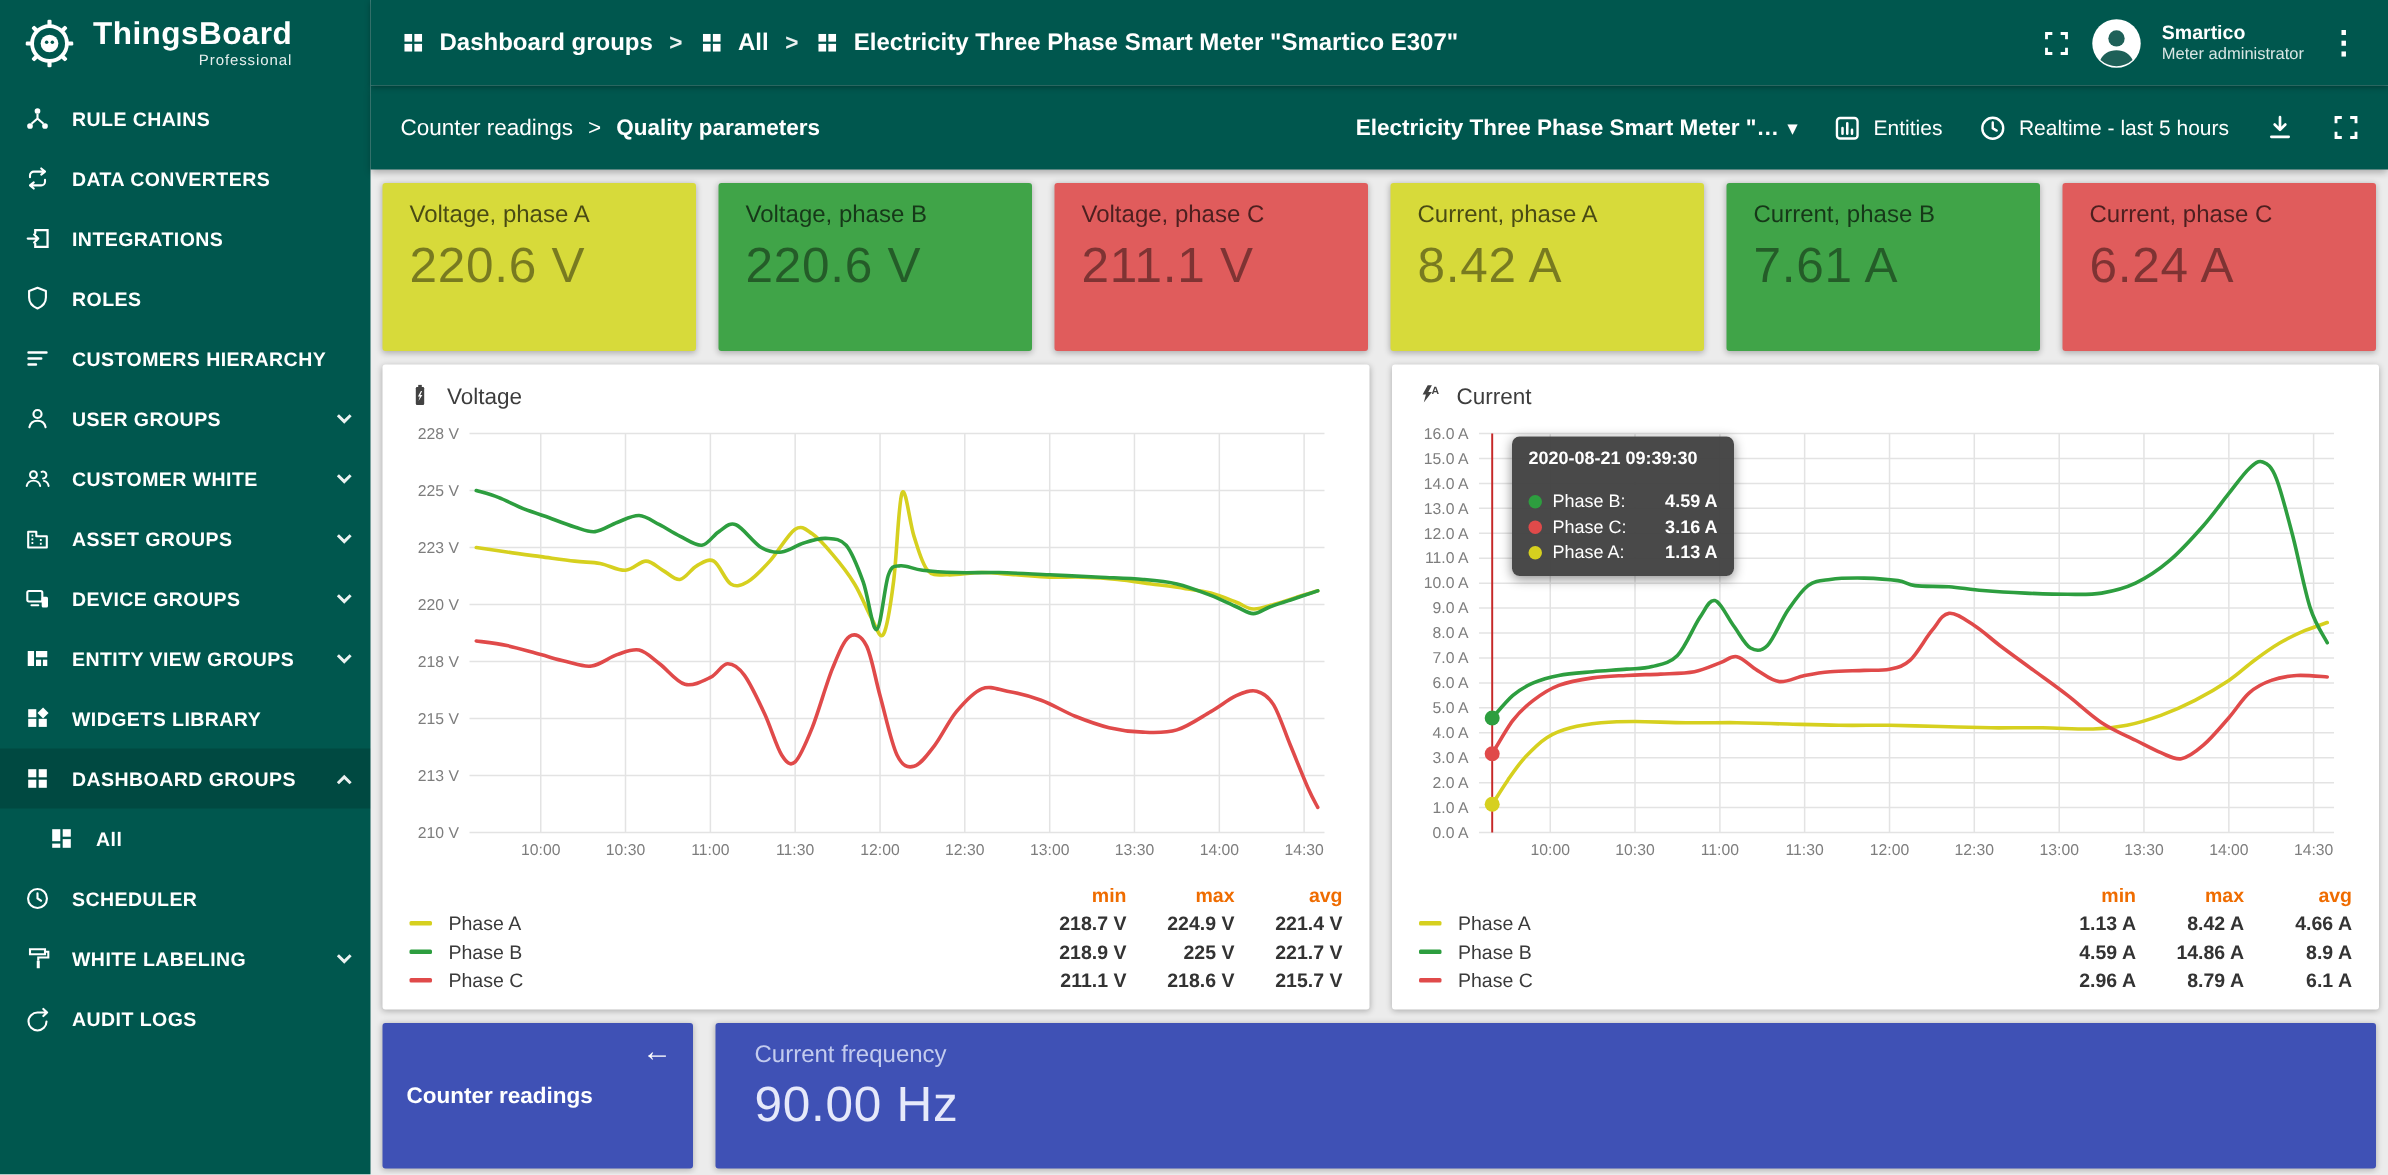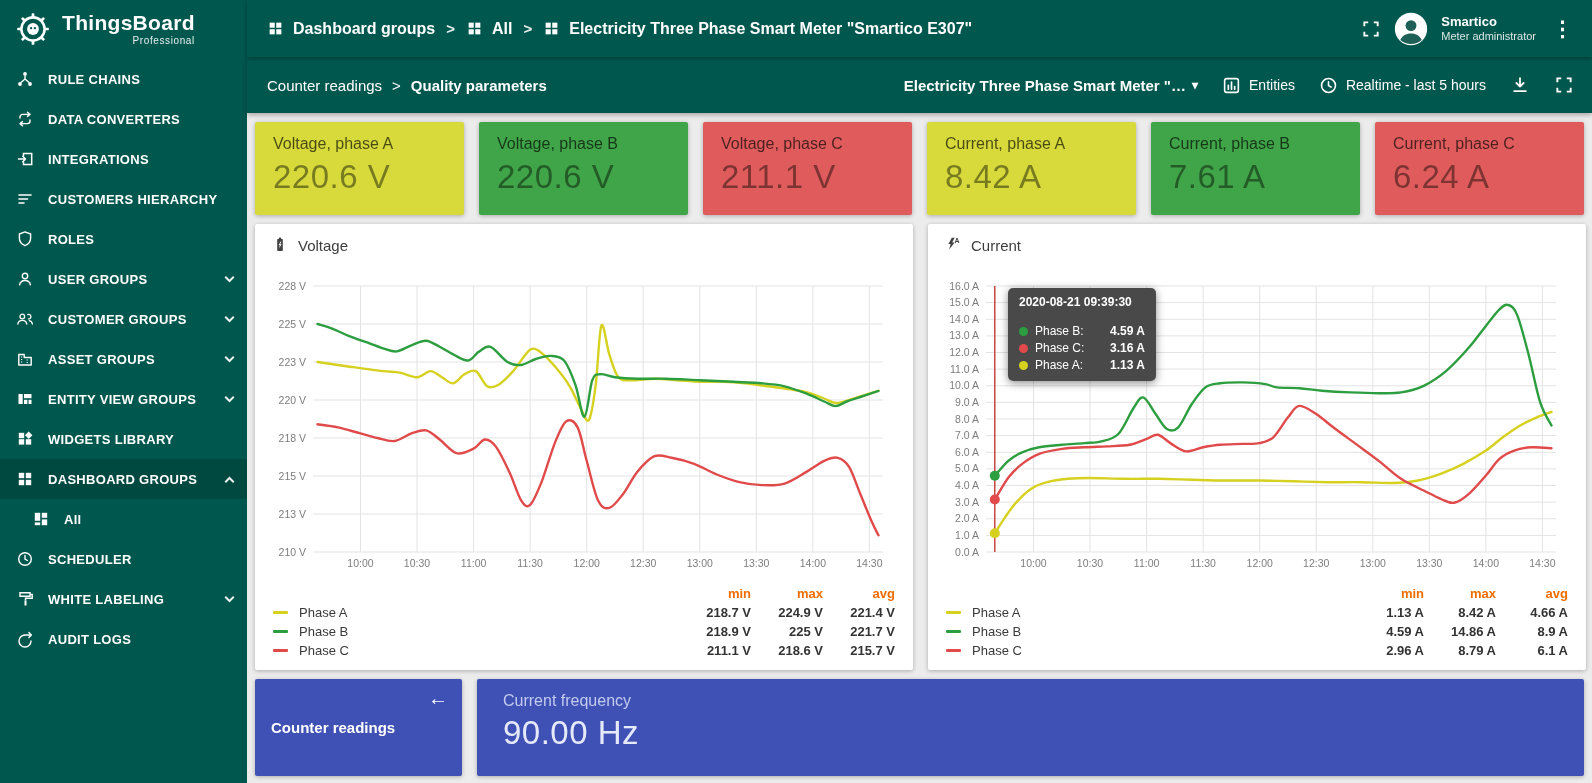--- a/index.html
+++ b/index.html
@@ -42,27 +42,27 @@
   .toolbar-actions { display:flex; align-items:center; gap:24px; }
   .entity-select { display:flex; align-items:center; gap:6px; font-size:15px; font-weight:bold; cursor:pointer; max-width:310px; }
   .entity-label { white-space:nowrap; overflow:hidden; }
   .caret { font-size:12px; }
   .action { display:flex; align-items:center; gap:8px; font-size:14px; font-weight:normal; cursor:pointer; white-space:nowrap; }
 
   
   .content { flex:1; padding:9px 8px; overflow:hidden; }
   .card { border-radius:2px; box-shadow:0 1px 4px rgba(0,0,0,.28); }
   .kpi-row { display:flex; gap:15px; }
-  .kpi { flex:1; height:93px; padding:13px 18px; cursor:default; }
+  .kpi { flex:1; height:112px; padding:13px 18px; cursor:default; }
   .kpi-title { font-size:16px; color:rgba(0,0,0,.66); }
   .kpi-value { font-size:33px; color:rgba(0,0,0,.44); margin-top:5px; letter-spacing:.5px; }
 
   .charts-row { display:flex; gap:15px; margin-top:9px; }
   .chart-card { flex:1; background:#fff; padding:12px 16px 10px; display:flex; flex-direction:column; }
-  .chart-head { display:flex; align-items:center; gap:9px; font-size:15px; color:#3d3d3d; margin-bottom:22px; }
+  .chart-head { display:flex; align-items:center; gap:9px; font-size:15px; color:#3d3d3d; margin-bottom:6px; }
   .plot { position:relative; height:296px; }
   .legend-grid { display:grid; grid-template-columns:26px minmax(0,1fr) 72px 72px 72px; grid-auto-rows:19px; align-items:center; font-size:13px; color:#3a3a3a; margin-top:12px; padding:0 2px; }
   .lg-h { text-align:right; color:var(--legend_header,#ef6c00); font-weight:bold; }
   .lg-v { text-align:right; font-weight:bold; color:#333; }
   .lg-sw { width:15px; height:3px; border-radius:1px; }
   .lg-name { cursor:pointer; }
 
   .bottom-row { display:flex; gap:15px; margin-top:9px; }
   .nav-card { width:207px; height:97px; background:var(--indigo,#3f51b5); color:#fff; position:relative; display:flex; align-items:center; padding:0 16px; cursor:pointer; }
   .nav-card-label { font-size:15px; font-weight:bold; }
@@ -132,62 +132,73 @@
             <svg width="18" height="18" viewBox="0 0 18 18">
               <path d="M2.5 9h7M9.5 9 6.8 6.3M9.5 9l-2.7 2.7" stroke="#fff" stroke-width="1.5" fill="none" stroke-linecap="round"></path>
               <path d="M7.5 5.4V3.4h8.2v11.2H7.5v-2" stroke="#fff" stroke-width="1.5" fill="none" stroke-linecap="round"></path>
             </svg>
           </span>
           <span class="nav-label">INTEGRATIONS</span>
         </div>
         <div class="nav-item">
           <span class="svg-icon">
             <svg width="18" height="18" viewBox="0 0 18 18">
+              <path d="M9 1.9 3.4 4v4.3c0 3.6 2.4 6 5.6 7.4 3.2-1.4 5.6-3.8 5.6-7.4V4Z" stroke="#fff" stroke-width="1.4" fill="none" stroke-linejoin="round"></path>
+            </svg>
+          </span>
+          <span class="nav-label">ROLES</span>
+        </div>
+        <div class="nav-item">
+          <span class="svg-icon">
+            <svg width="18" height="18" viewBox="0 0 18 18">
               <path d="M3 5h12M3 9h8.5M3 13h5" stroke="#fff" stroke-width="1.6" stroke-linecap="round"></path>
             </svg>
           </span>
           <span class="nav-label">CUSTOMERS HIERARCHY</span>
-        </div>
-        <div class="nav-item">
-          <span class="svg-icon">
-            <svg width="18" height="18" viewBox="0 0 18 18">
-              <path d="M9 1.9 3.4 4v4.3c0 3.6 2.4 6 5.6 7.4 3.2-1.4 5.6-3.8 5.6-7.4V4Z" stroke="#fff" stroke-width="1.4" fill="none" stroke-linejoin="round"></path>
-            </svg>
-          </span>
-          <span class="nav-label">ROLES</span>
         </div>
         <div class="nav-item">
           <span class="svg-icon">
             <svg width="18" height="18" viewBox="0 0 18 18">
               <circle cx="9" cy="6" r="2.7" stroke="#fff" stroke-width="1.4" fill="none"></circle>
               <path d="M3.6 14.8c.6-2.9 2.8-4.3 5.4-4.3s4.8 1.4 5.4 4.3" stroke="#fff" stroke-width="1.4" fill="none" stroke-linecap="round"></path>
             </svg>
           </span>
           <span class="nav-label">USER GROUPS</span>
           <span class="chev down"></span>
         </div>
         <div class="nav-item">
           <span class="svg-icon">
             <svg width="18" height="18" viewBox="0 0 18 18">
               <circle cx="6.3" cy="6.5" r="2.3" stroke="#fff" stroke-width="1.3" fill="none"></circle>
               <path d="M1.8 14c.5-2.4 2.3-3.6 4.5-3.6s4 1.2 4.5 3.6" stroke="#fff" stroke-width="1.3" fill="none" stroke-linecap="round"></path>
               <path d="M11.7 4.6a2.3 2.3 0 1 1 1 4.4M13.3 10.6c1.7.4 2.8 1.5 3.1 3.4" stroke="#fff" stroke-width="1.3" fill="none" stroke-linecap="round"></path>
             </svg>
           </span>
-          <span class="nav-label">CUSTOMER GROUPS</span>
+          <span class="nav-label">CUSTOMER WHITE</span>
           <span class="chev down"></span>
         </div>
         <div class="nav-item">
           <span class="svg-icon">
             <svg width="18" height="18" viewBox="0 0 18 18">
               <path d="M2.8 15V4.5h5.4v3h7V15Z" stroke="#fff" stroke-width="1.4" fill="none" stroke-linejoin="round"></path>
               <path d="M5 7h1.2M5 9.5h1.2M5 12h1.2M10.6 10h1.2M10.6 12.5h1.2" stroke="#fff" stroke-width="1.2"></path>
             </svg>
           </span>
           <span class="nav-label">ASSET GROUPS</span>
+          <span class="chev down"></span>
+        </div>
+        <div class="nav-item">
+          <span class="svg-icon">
+            <svg width="18" height="18" viewBox="0 0 18 18">
+              <rect x="2.2" y="4" width="10" height="7" rx="1" stroke="#fff" stroke-width="1.4" fill="none"></rect>
+              <path d="M5 13.5h4.5" stroke="#fff" stroke-width="1.4" stroke-linecap="round"></path>
+              <rect x="11.8" y="7.8" width="4.2" height="7.2" rx="1" fill="#fff"></rect>
+            </svg>
+          </span>
+          <span class="nav-label">DEVICE GROUPS</span>
           <span class="chev down"></span>
         </div>
         <div class="nav-item">
           <span class="svg-icon">
             <svg width="18" height="18" viewBox="0 0 18 18">
               <rect x="2.5" y="4" width="4.2" height="10" fill="#fff"></rect>
               <rect x="8" y="4" width="7.5" height="4.2" fill="#fff"></rect>
               <rect x="8" y="9.8" width="3.4" height="4.2" fill="#fff"></rect>
               <rect x="12.6" y="9.8" width="2.9" height="4.2" fill="#fff"></rect>
             </svg>

